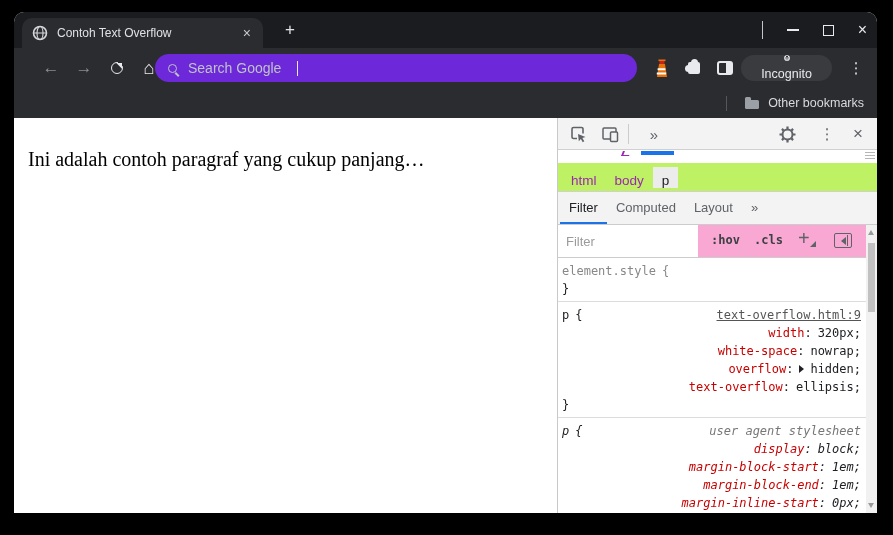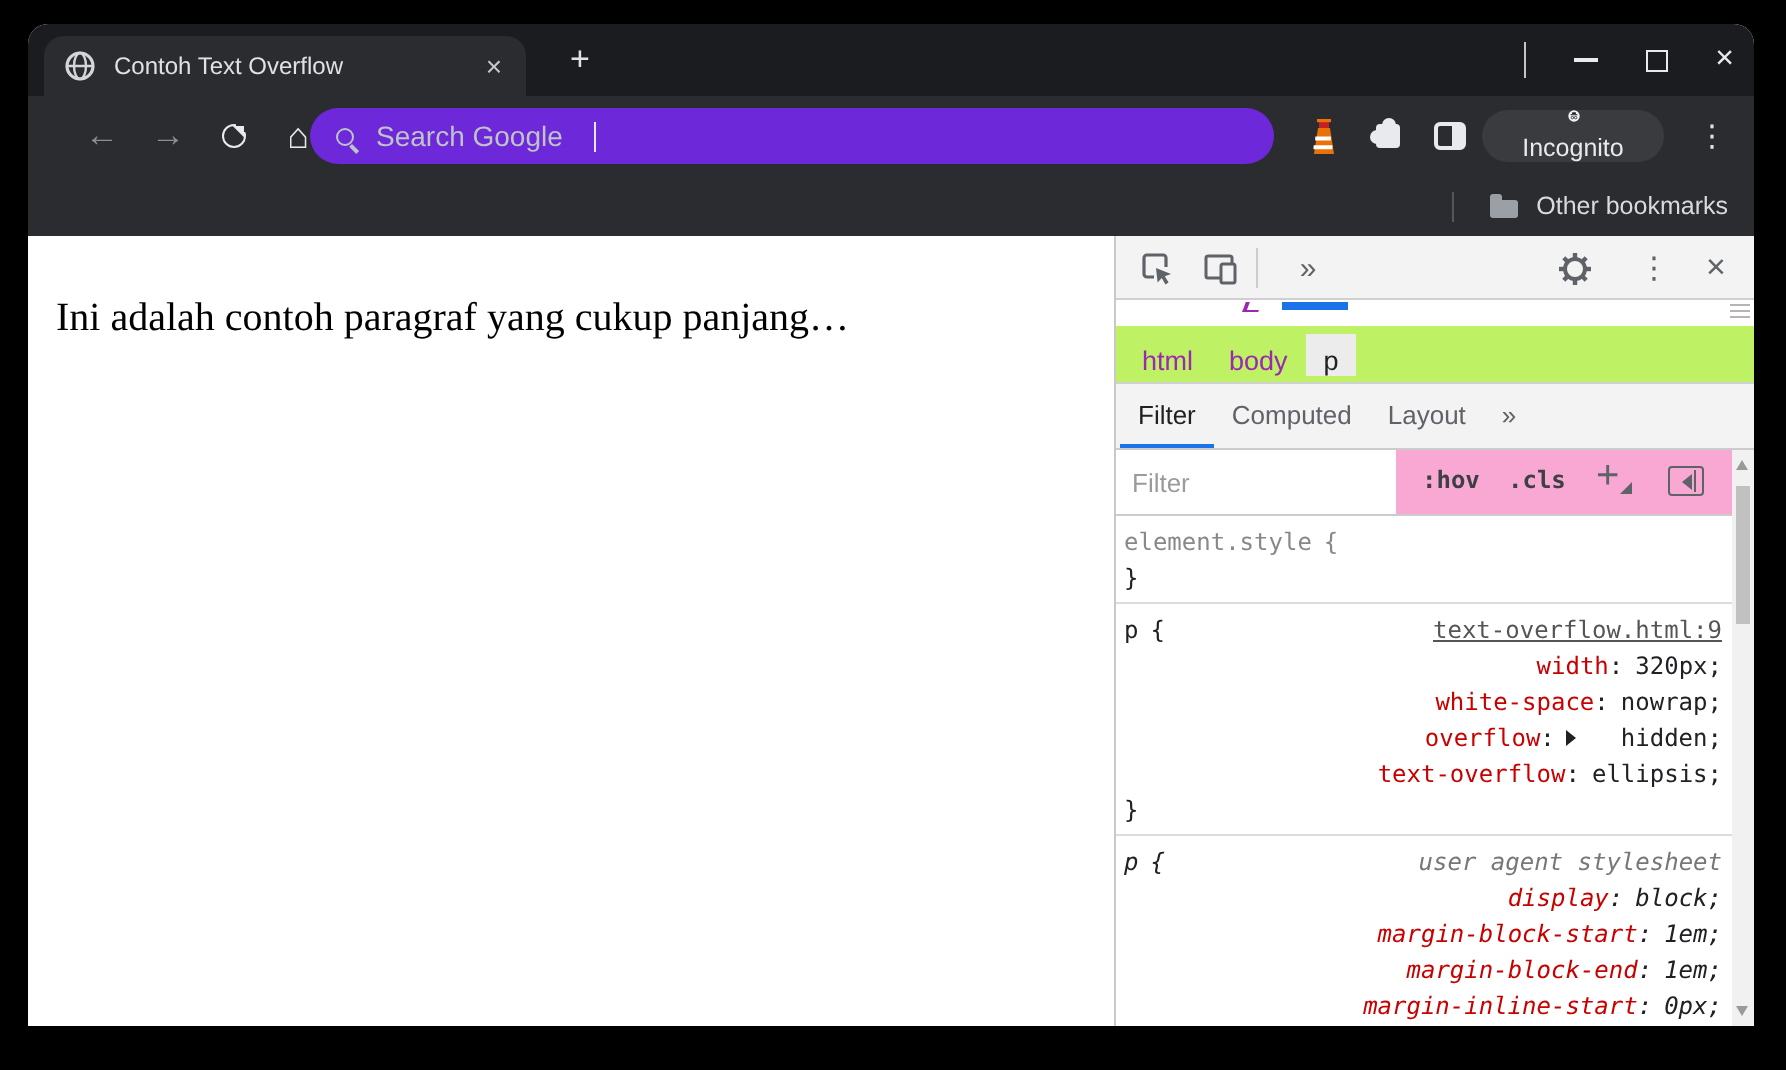--- a/index.html
+++ b/index.html
@@ -119,21 +119,21 @@
   .sel { color:#202124; } .sel.gray { color:#888; }
   .brace { margin-left:6px; }
   .rule-src { margin-left:auto; color:#555; text-decoration:underline; }
   .rule-src.ua { color:#777; text-decoration:none; font-style:italic; }
   .prop { padding-left:22px; white-space:nowrap;text-align:right; }
   .pname { color:#c80000; }
   .pval { margin-left:6px; }
   .ua-rule { font-style:italic; }
   .exp-arrow { display:inline-block; width:0; height:0; border:4px solid transparent;
                border-left:5px solid #202124; margin:0 2px 0 6px; }
-  .exp-arrow + .pval { margin-left:16px; }
+  .exp-arrow + .pval { margin-left:0; }
 
   .dt-scroll { position:absolute; top:107px; right:0; bottom:0; width:11px; background:#f1f1f1; }
   .sb-up, .sb-down { position:absolute; left:2px; width:0; height:0; border:3.5px solid transparent; }
   .sb-up { top:5px; border-bottom:5px solid #9a9a9a; border-top:none; }
   .sb-down { bottom:5px; border-top:5px solid #9a9a9a; border-bottom:none; }
   .sb-thumb { position:absolute; left:2px; top:18px; width:7px; height:69px; background:#c1c1c1; }
 
   svg { display:block; }
 </style>
 </head>

